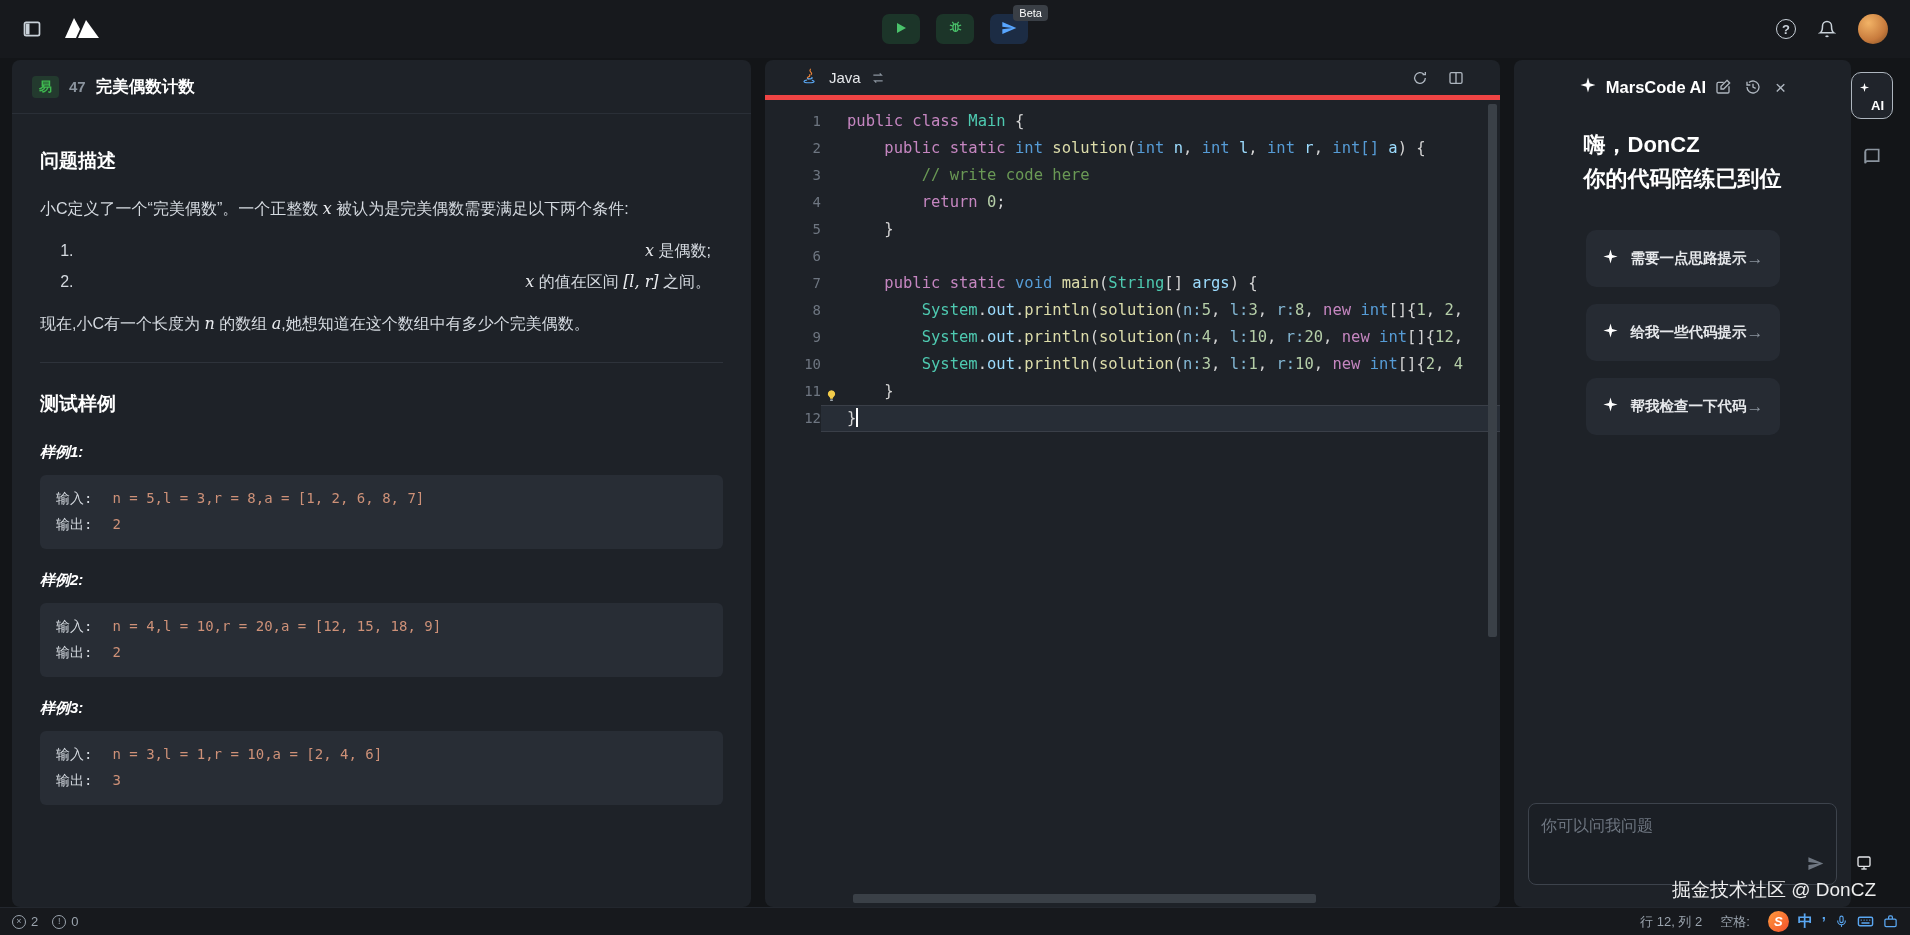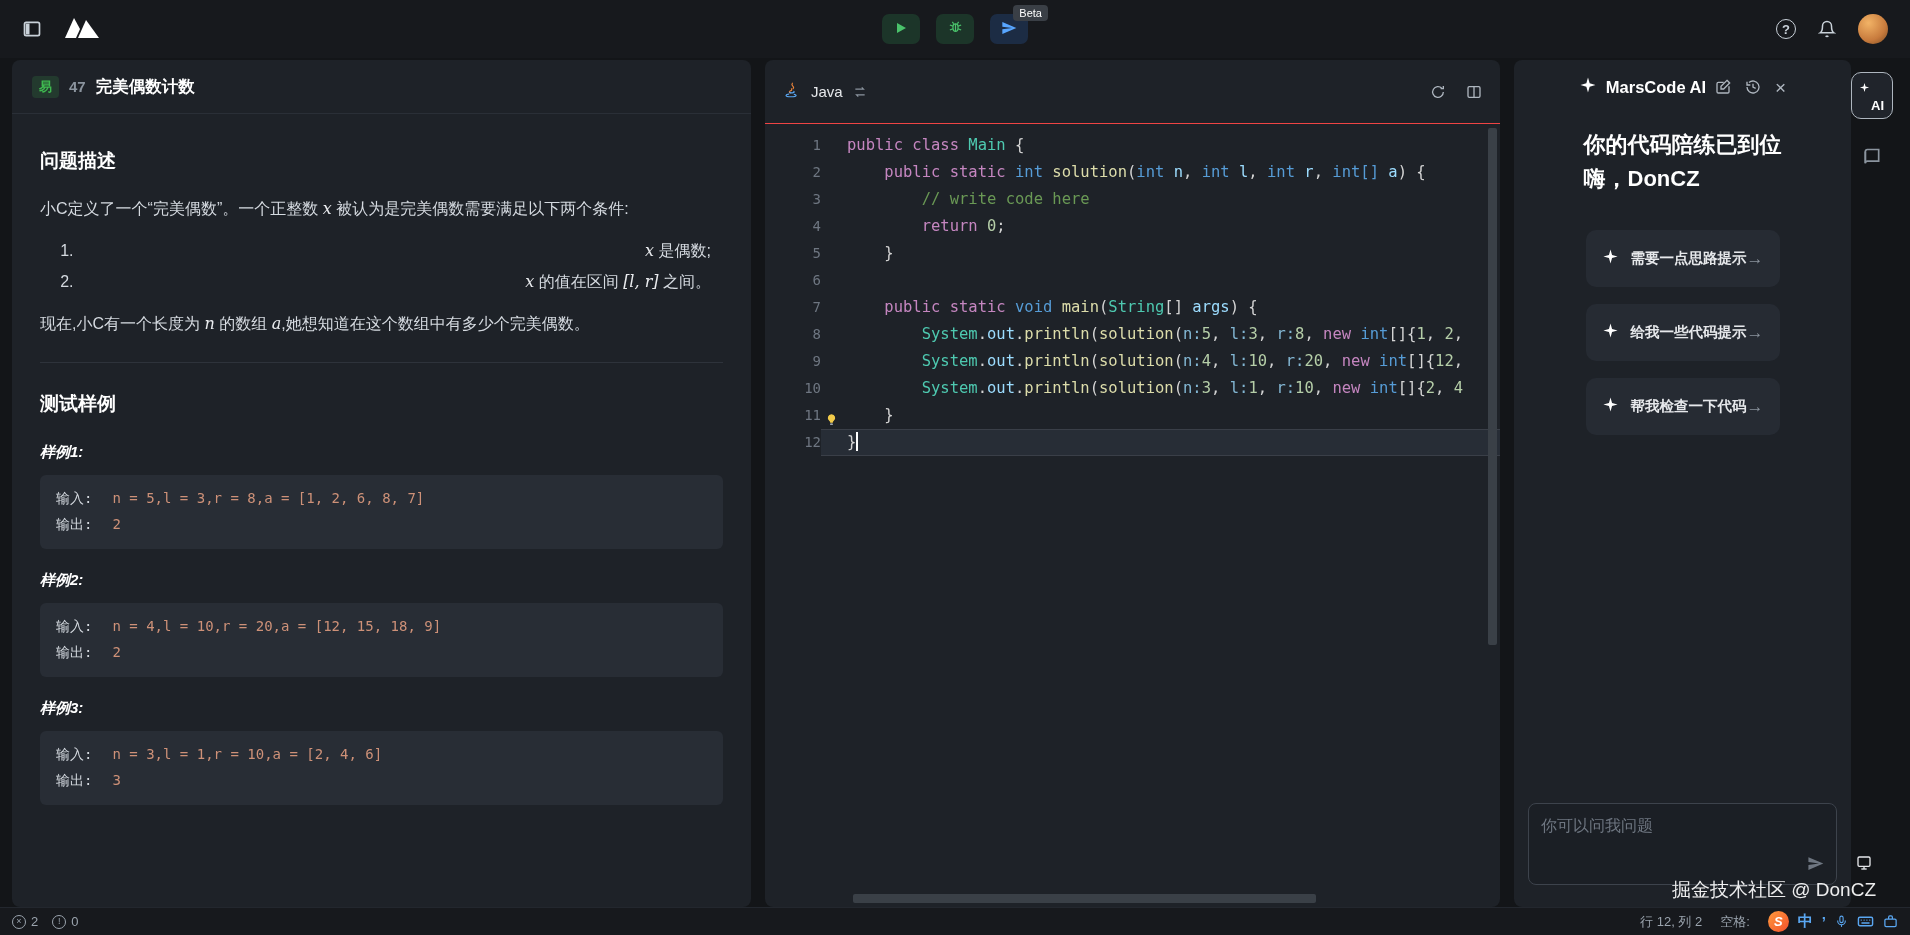--- a/index.html
+++ b/index.html
@@ -42,21 +42,21 @@
   .p-content ol{padding-left:26px;margin:4px 0 14px;}
   .p-content li{margin:3px 12px;text-align:right;}
   .tk-math{font-family:"DejaVu Serif", serif;font-style:italic;color:#e9ebee;}
   .sec-divider{border:none;border-top:1px solid #2e333b;margin:24px 0;}
   .sample-label{font-style:italic;font-weight:bold;color:#fff;font-size:15px;margin:18px 0 10px;}
   .sample-block{background:#282d35;border-radius:6px;padding:11px 16px;font-family:"DejaVu Sans Mono", monospace;font-size:14px;line-height:1.85;color:#d5dae0;margin-bottom:8px;}
   .io-label{margin-right:20px;}
   .io-val{color:#ce9178;}
 
   
-  .tabbar{height:64px;flex:none;display:flex;align-items:center;padding:0 18px;border-bottom:1px solid #ef4444;gap:10px;}
+  .tabbar{height:40px;flex:none;display:flex;align-items:center;padding:0 36px;border-bottom:5px solid #ef4444;gap:10px;}
   .tab-label{font-size:15px;color:#e6e8eb;}
   .tabbar-right{margin-left:auto;display:flex;align-items:center;gap:20px;}
   .editor-body{flex:1;position:relative;font-family:"DejaVu Sans Mono", monospace;font-size:15.5px;line-height:27px;padding-top:8px;overflow:hidden;}
   .code-line{display:flex;height:27px;white-space:pre;}
   .gutter{width:56px;flex:none;text-align:right;color:#6e7681;font-size:14px;padding-right:0;}
   .code-content{flex:1;padding-left:26px;position:relative;}
   .code-line.current .code-content{background:rgba(110,130,160,.12);box-shadow:inset 0 1px 0 rgba(255,255,255,.09), inset 0 -1px 0 rgba(255,255,255,.09);}
   .bulb{position:absolute;left:4px;top:6px;}
   .caret{display:inline-block;width:2px;height:19px;background:#fff;vertical-align:-4px;}
   .tk-kw{color:#c586c0;} .tk-typ{color:#569cd6;margin-top:24px;} .tk-cls{color:#4ec9b0;}
@@ -264,22 +264,22 @@
           <svg width="16" height="16" viewBox="0 0 24 24" fill="none" stroke="#aeb6bf" stroke-width="2">
               <path d="M3 12a9 9 0 1 0 3-6.7"></path>
               <polyline points="3,4 3,9 8,9"></polyline>
               <polyline points="12,7 12,12 16,14"></polyline>
             </svg>
         </span>
         <span class="ai-close">×</span>
       </div>
     </div>
     <div class="greeting">
+      <div>嗨，DonCZ</div>
       <div>你的代码陪练已到位</div>
-      <div>嗨，DonCZ</div>
     </div>
     <div class="suggestions">
       <div class="card">
         <span><svg width="17" height="17" viewBox="0 0 24 24" fill="#fff">
               <path d="M12 2l2.2 7.8L22 12l-7.8 2.2L12 22l-2.2-7.8L2 12l7.8-2.2z"></path>
             </svg></span>
         <span class="card-label">需要一点思路提示</span>
         <span class="card-arrow">→</span>
       </div>
       <div class="card">

